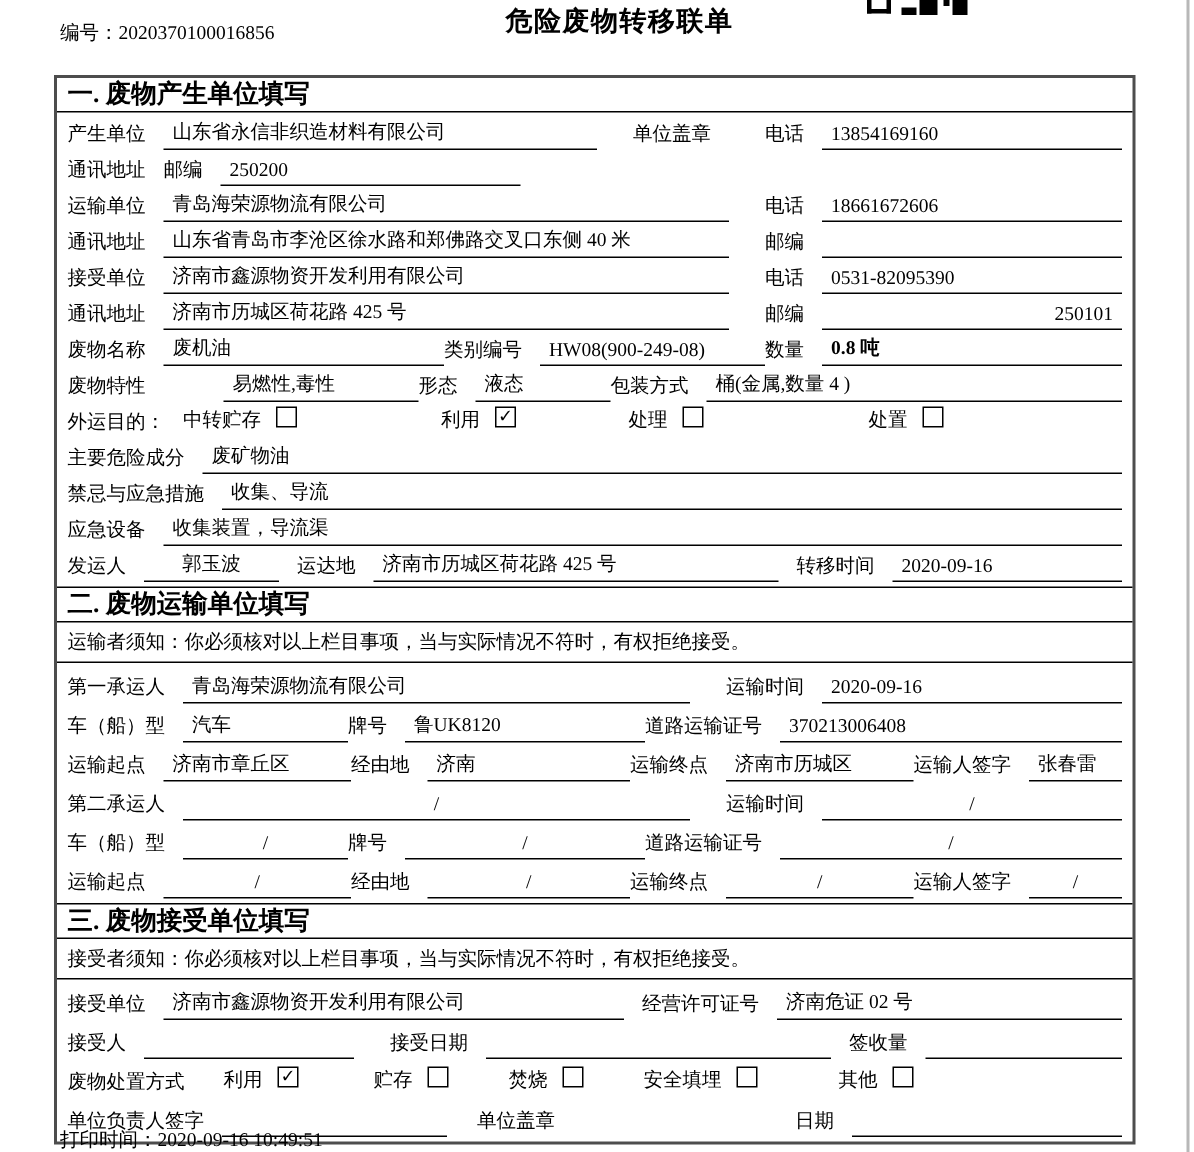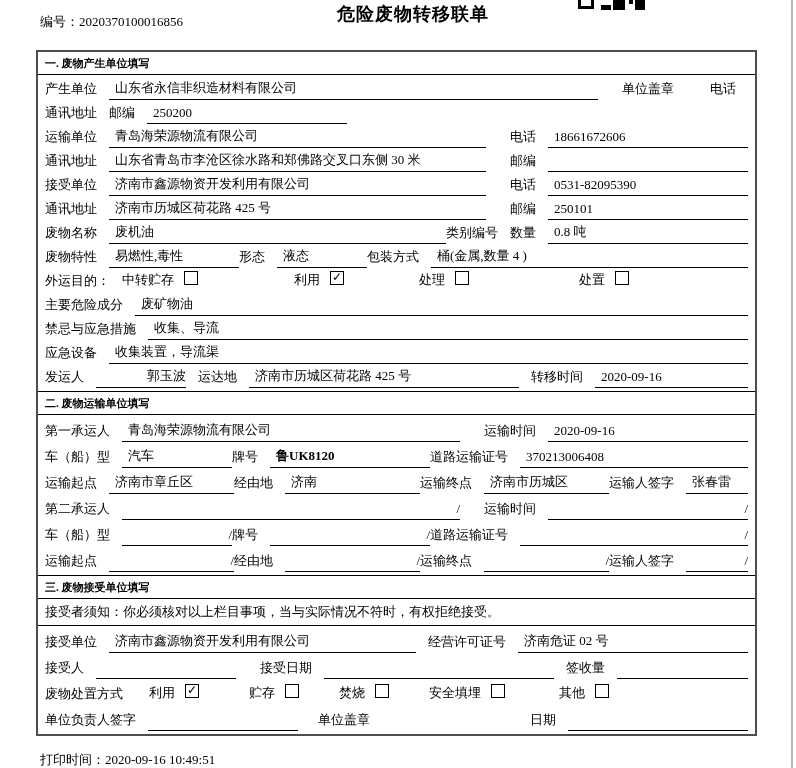--- a/index.html
+++ b/index.html
@@ -10,31 +10,31 @@
   }
   .hdr{position:relative;height:50px}
   .serial{position:absolute;left:40px;top:13px;white-space:nowrap}
   .doc-title{position:absolute;left:337px;top:2px;font-size:18px;font-weight:bold;letter-spacing:1px;white-space:nowrap}
   .qr{position:absolute;left:578px;top:0;height:10px;display:flex;align-items:flex-start}
   .qr span{display:block}
   .page-edge{position:absolute;right:3px;top:0;width:2px;height:768px;background:#b8b8b8}
 
   .box{position:absolute;left:36px;top:50px;width:721px;border:2px solid #4d4d4d;box-sizing:border-box;background:#fff}
   .sec + .sec{border-top:1px solid #000}
-  .sec-h{font-weight:bold;font-size:11px;padding:3px 7px;border-bottom:1px solid #000;line-height:16px}
+  .sec-h{font-weight:bold;font-size:17px;padding:3px 7px;border-bottom:1px solid #000;line-height:16px}
   .note{padding:3px 7px;line-height:20px;border-bottom:1px solid #000;white-space:nowrap}
   .rows{padding:1px 7px 3px}
   .row{display:flex;align-items:flex-end}
   .sec1 .row{height:24px}
   .sec2 .row{height:26px}
   .sec3 .row{height:26px}
   .lbl{white-space:nowrap;margin-right:12px;padding-bottom:2px;flex:none}
   .val{border-bottom:1px solid #000;padding:0 6px 2px;white-space:nowrap;overflow:hidden;box-sizing:border-box;flex:none}
   .val.grow{flex:1 1 auto}
-  .val.ctr{text-align:right;padding:0 0 2px}
+  .val.ctr{text-align:center;padding:0 0 2px}
   .chk{display:flex;padding-bottom:3px;box-sizing:border-box;flex:none}
   .chk.grow{flex:1 1 auto}
   .chk .bx{width:12px;height:12px;border:1px solid #000;margin-left:10px;font-size:12px;line-height:11px;text-align:center;flex:none}
   .footer{position:absolute;left:40px;top:751px;white-space:nowrap}
 </style>
 </head>
 <body>
 
 <div class="hdr">
   <div class="serial"><span>编号：</span><span>2020370100016856</span></div>
@@ -51,60 +51,62 @@
 
 <div class="box">
   <div class="sec sec1">
     <div class="sec-h">一. 废物产生单位填写</div>
     <div class="rows">
         <div class="row">
           <span class="lbl">产生单位</span>
           <span class="val grow">山东省永信非织造材料有限公司</span>
           <span class="lbl" style="padding-left: 24px;">单位盖章</span>
           <span class="lbl" style="padding-left: 24px;">电话</span>
+          <span class="val" style="width: 200px;">13854169160</span>
         </div>
         <div class="row">
           <span class="lbl">通讯地址</span>
           <span class="lbl">邮编</span>
           <span class="val" style="width: 200px;">250200</span>
         </div>
         <div class="row">
           <span class="lbl">运输单位</span>
           <span class="val grow" style="margin-right: 24px;">青岛海荣源物流有限公司</span>
           <span class="lbl">电话</span>
           <span class="val" style="width: 200px;">18661672606</span>
         </div>
         <div class="row">
           <span class="lbl">通讯地址</span>
-          <span class="val grow" style="margin-right: 24px;">山东省青岛市李沧区徐水路和郑佛路交叉口东侧 30 米</span>
+          <span class="val grow" style="margin-right: 24px;">山东省青岛市李沧区徐水路和郑佛路交叉口东侧 40 米</span>
           <span class="lbl">邮编</span>
           <span class="val" style="width: 200px;"></span>
         </div>
         <div class="row">
           <span class="lbl">接受单位</span>
           <span class="val grow" style="margin-right: 24px;">济南市鑫源物资开发利用有限公司</span>
           <span class="lbl">电话</span>
           <span class="val" style="width: 200px;">0531-82095390</span>
         </div>
         <div class="row">
           <span class="lbl">通讯地址</span>
           <span class="val grow" style="margin-right: 24px;">济南市历城区荷花路 425 号</span>
           <span class="lbl">邮编</span>
-          <span class="val" style="width: 200px;">250101</span>
+          <span class="val" style="width: 200px; text-align: right;">250101</span>
         </div>
         <div class="row">
           <span class="lbl">废物名称</span>
           <span class="val grow">废机油</span>
           <span class="lbl">类别编号</span>
+          <span class="val" style="width: 150px;">HW08(900-249-08)</span>
           <span class="lbl">数量</span>
-          <span class="val" style="width: 200px;">0.8 吨</span>
+          <span class="val" style="width: 200px; font-weight: bold;">0.8 吨</span>
         </div>
         <div class="row">
           <span class="lbl">废物特性</span>
-          <span class="val" style="width: 130px;">易燃性,毒性</span>
+          <span class="val" style="width: 130px; margin-left: 40px;">易燃性,毒性</span>
           <span class="lbl">形态</span>
           <span class="val" style="width: 90px;">液态</span>
           <span class="lbl">包装方式</span>
           <span class="val grow">桶(金属,数量 4 )</span>
         </div>
         <div class="row">
           <span class="lbl">外运目的：</span>
           <span class="chk" style="width: 172px;">
             <span>中转贮存</span>
             <span class="bx"></span>
@@ -139,32 +141,33 @@
           <span class="val ctr" style="width: 90px;">郭玉波</span>
           <span class="lbl" style="padding-left: 12px;">运达地</span>
           <span class="val" style="width: 270px;">济南市历城区荷花路 425 号</span>
           <span class="lbl" style="padding-left: 12px;">转移时间</span>
           <span class="val grow">2020-09-16</span>
         </div>
       </div>
   </div>
   <div class="sec sec2">
     <div class="sec-h">二. 废物运输单位填写</div>
+    <div class="note">运输者须知：你必须核对以上栏目事项，当与实际情况不符时，有权拒绝接受。</div>
     <div class="rows">
         <div class="row">
           <span class="lbl">第一承运人</span>
           <span class="val grow" style="margin-right: 24px;">青岛海荣源物流有限公司</span>
           <span class="lbl">运输时间</span>
           <span class="val" style="width: 200px;">2020-09-16</span>
         </div>
         <div class="row">
           <span class="lbl">车（船）型</span>
           <span class="val" style="width: 110px;">汽车</span>
           <span class="lbl">牌号</span>
-          <span class="val" style="width: 160px; font-weight: bold;">鲁UK8120</span>
+          <span class="val" style="width: 160px;">鲁UK8120</span>
           <span class="lbl">道路运输证号</span>
           <span class="val grow">370213006408</span>
         </div>
         <div class="row">
           <span class="lbl">运输起点</span>
           <span class="val" style="width: 125px;">济南市章丘区</span>
           <span class="lbl">经由地</span>
           <span class="val" style="width: 135px; margin-top: 47px;">济南</span>
           <span class="lbl">运输终点</span>
           <span class="val" style="width: 125px;">济南市历城区</span>

